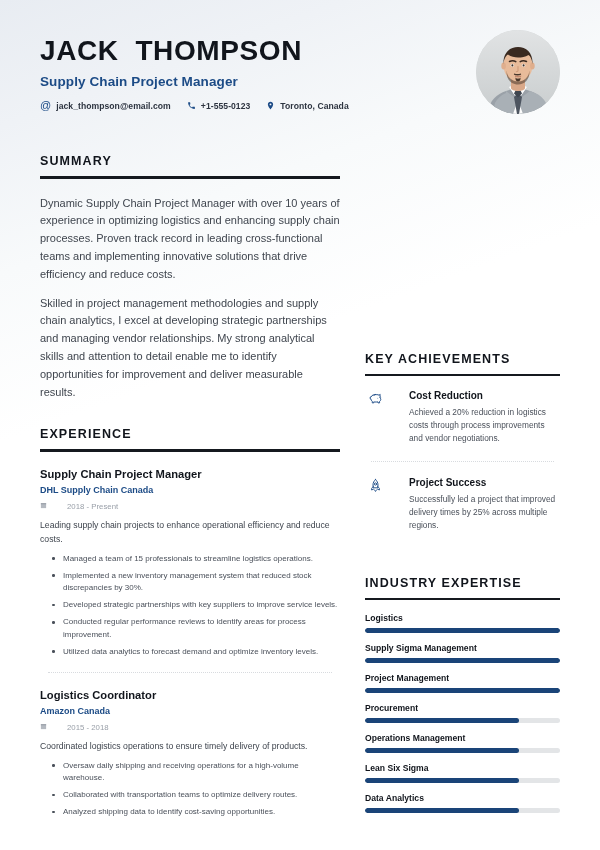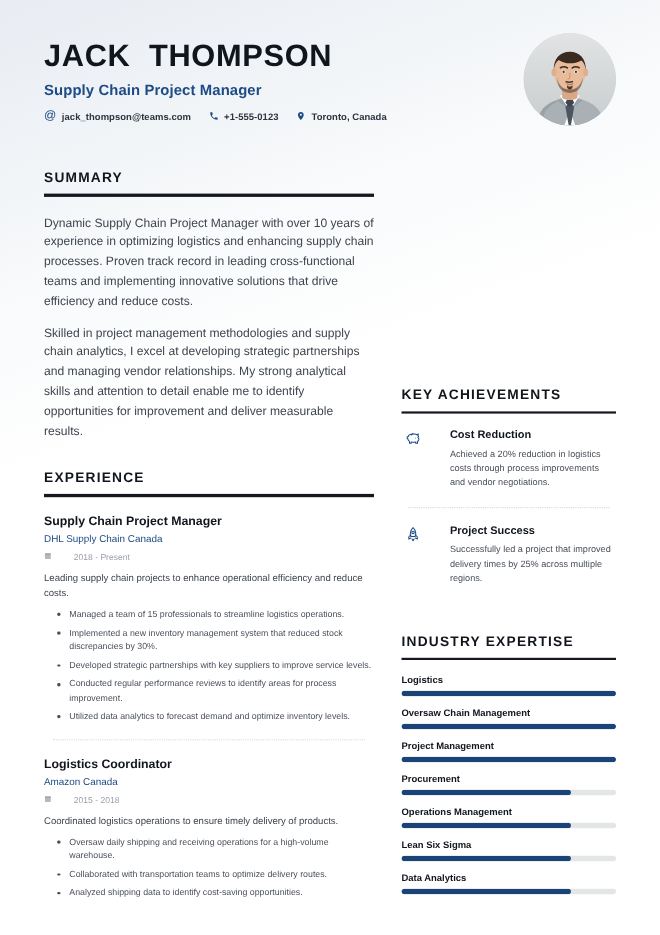--- a/index.html
+++ b/index.html
@@ -115,21 +115,21 @@
   
   .exp-entry { }
   .exp-role {
     font-size: 11.2px;
     font-weight: bold;
     color: #11151c;
   }
   .exp-company {
     margin-top: 5px;
     font-size: 9px;
-    font-weight: normal;
+    font-weight: bold;
     color: #1c4b86;
   }
   .exp-date {
     margin-top: 7px;
     display: flex;
     align-items: center;
     gap: 20px;
     font-size: 7.8px;
     color: #9aa0a9;
   }
@@ -225,21 +225,21 @@
     <div class="header-left">
       <div class="name">JACK  THOMPSON</div>
       <div class="job-title">Supply Chain Project Manager</div>
 
       <div class="contact-row">
 
         <div class="contact-item">
           <span class="ico">
             <span class="at-glyph">@</span>
           </span>
-          <span>jack_thompson@teams.com</span>
+          <span>jack_thompson@email.com</span>
         </div>
 
         <div class="contact-item">
           <span class="ico">
             <svg width="9" height="9" viewBox="0 0 24 24" fill="currentColor">
               <path d="M6.6 10.8c1.4 2.8 3.8 5.2 6.6 6.6l2.2-2.2c.3-.3.7-.4 1-.2 1.1.4 2.4.6 3.6.6.6 0 1 .4 1 1V20c0 .6-.4 1-1 1C10.6 21 3 13.4 3 4c0-.6.4-1 1-1h3.4c.6 0 1 .4 1 1 0 1.3.2 2.5.6 3.6.1.4 0 .8-.2 1.1l-2.2 2.1z"></path>
             </svg>
           </span>
           <span>+1-555-0123</span>
         </div>
@@ -425,21 +425,21 @@
         <div class="skills">
 
           <div class="skill-row">
             <div class="skill-name">Logistics</div>
             <div class="skill-track">
               <div class="skill-fill" style="width: 100%;"></div>
             </div>
           </div>
 
           <div class="skill-row">
-            <div class="skill-name">Oversaw Chain Management</div>
+            <div class="skill-name">Supply Sigma Management</div>
             <div class="skill-track">
               <div class="skill-fill" style="width: 100%;"></div>
             </div>
           </div>
 
           <div class="skill-row">
             <div class="skill-name">Project Management</div>
             <div class="skill-track">
               <div class="skill-fill" style="width: 100%;"></div>
             </div>

